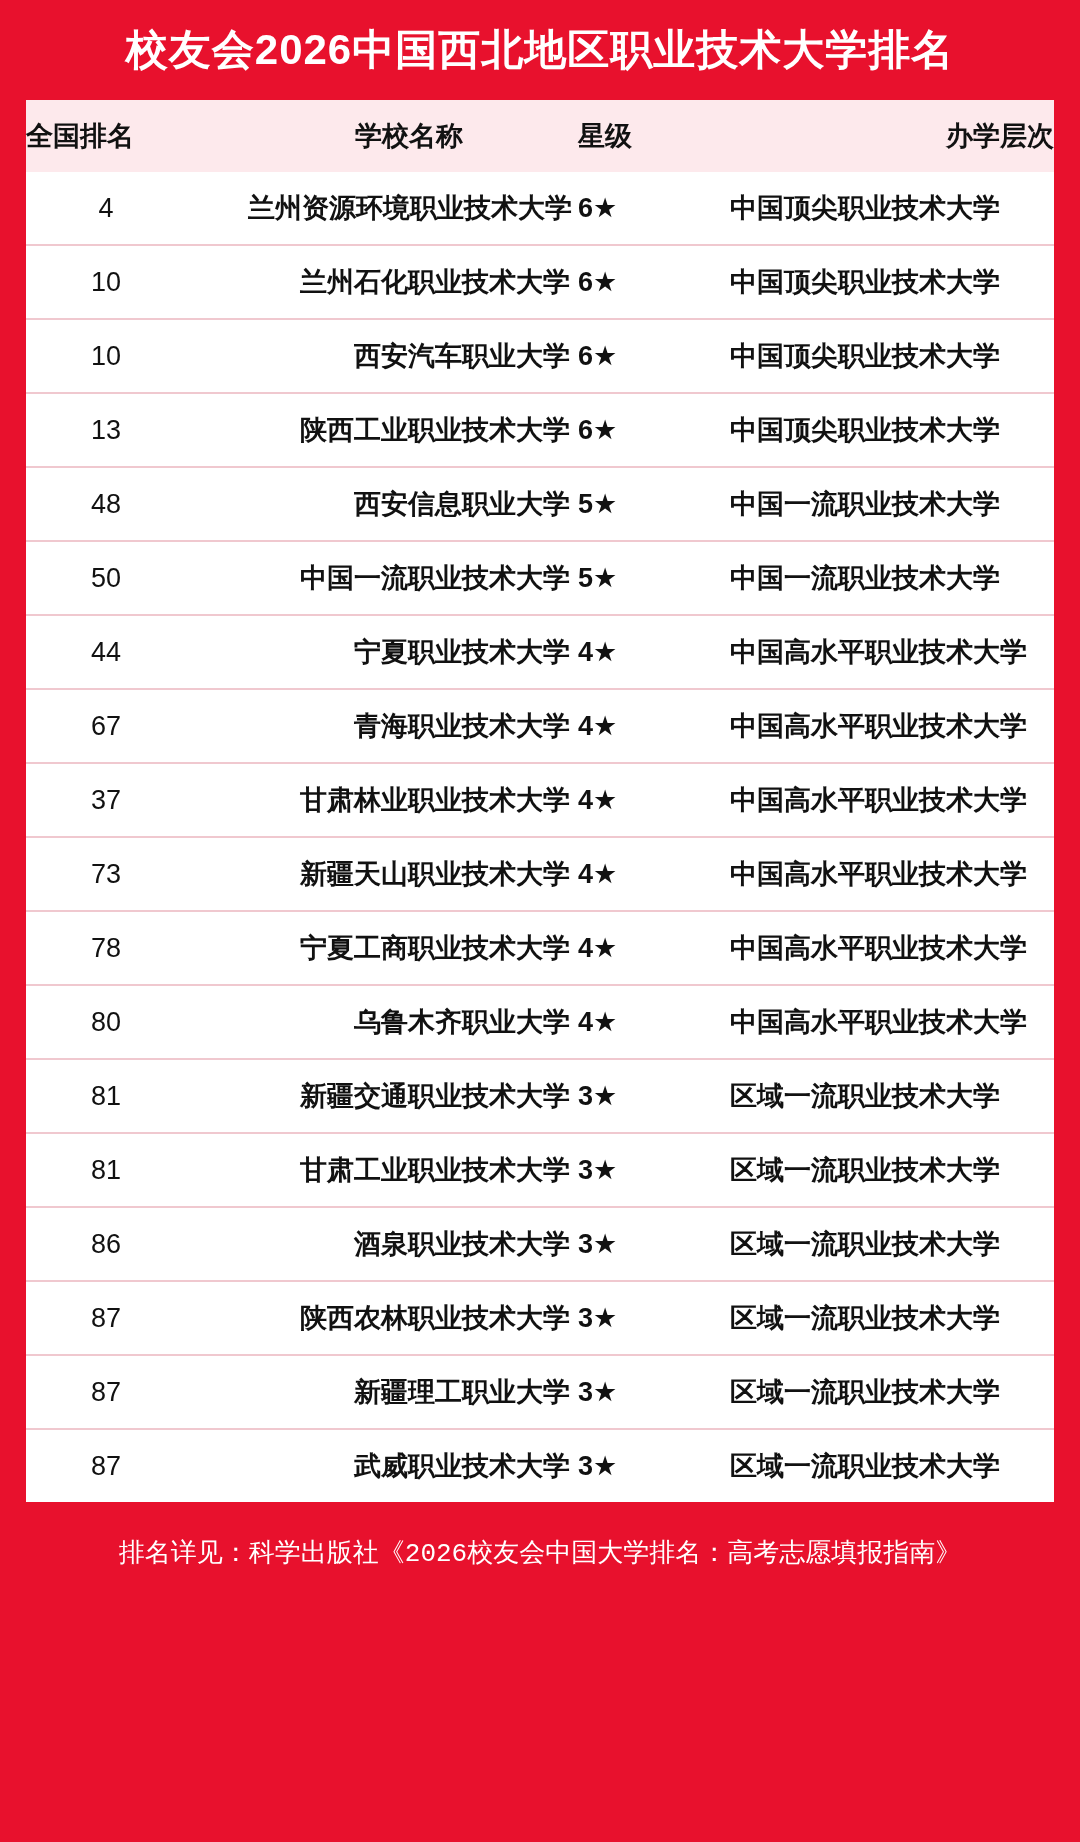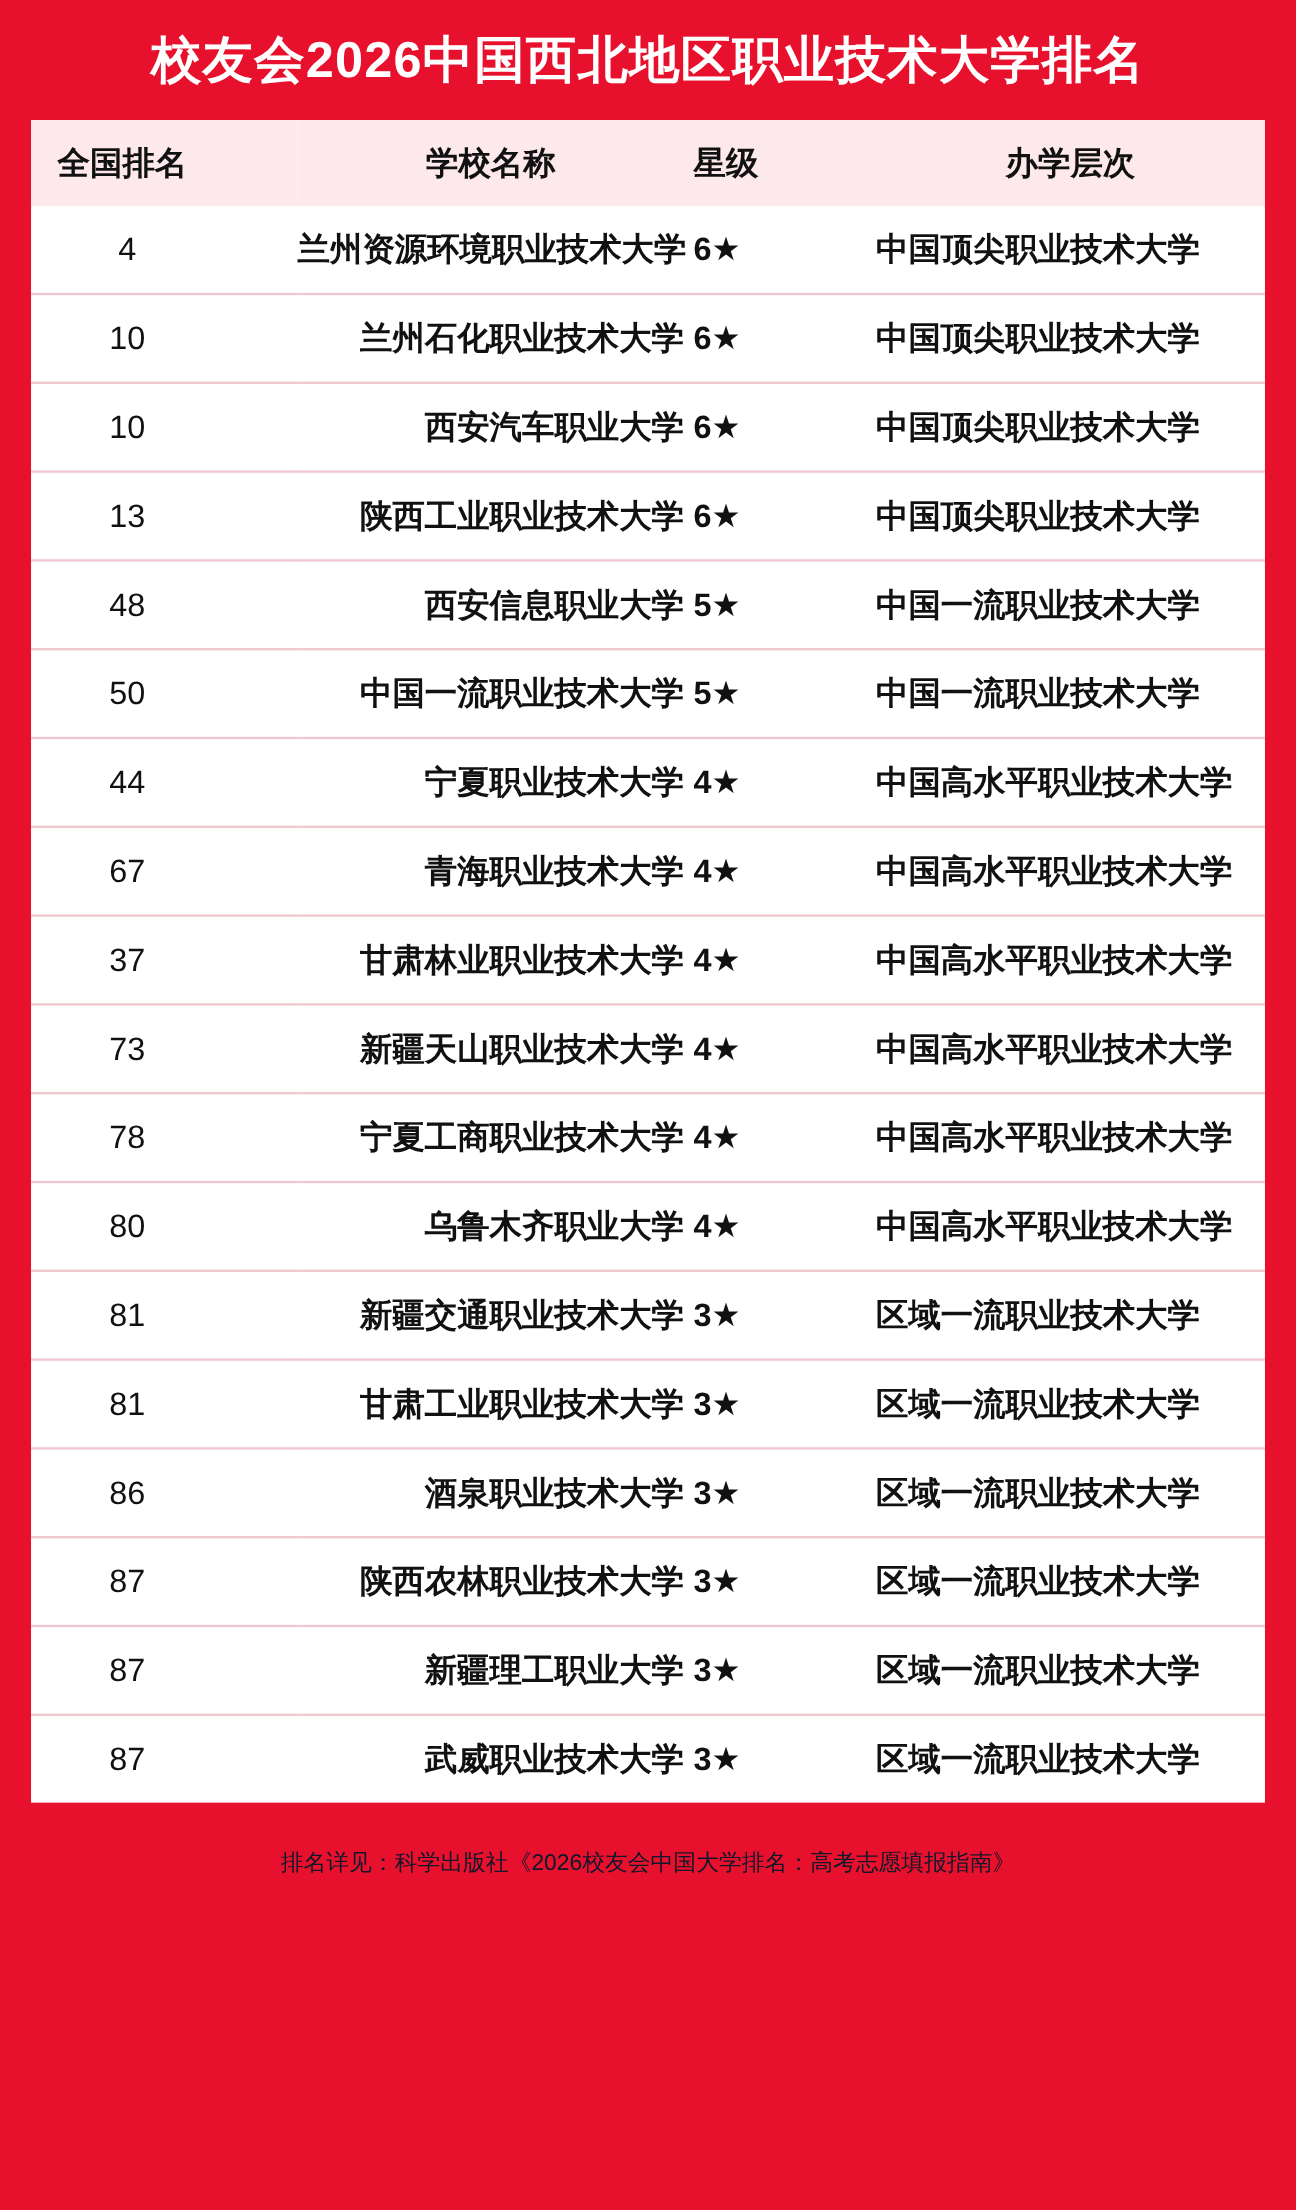--- a/index.html
+++ b/index.html
@@ -57,24 +57,24 @@
     background: #fde9ec;
     color: #111111;
     font-size: 27px;
     font-weight: bold;
     height: 72px;
     padding: 0;
     text-align: center;
     border: none;
     font-family: "Liberation Sans", "DejaVu Sans", sans-serif;
   }
-  thead th.h-rank { text-align: left; padding-left: 22px; }
+  thead th.h-rank { text-align: left; }
   thead th.h-name { text-align: center; }
   thead th.h-star { text-align: left; padding-left: 8px; }
-  thead th.h-level { text-align: center; padding-left: 20px; }
+  thead th.h-level { text-align: right; padding-left: 20px; }
 
   tbody td {
     height: 72px;
     font-size: 27px;
     color: #111111;
     border-bottom: 2px solid #f0c8cf;
     padding: 0;
     background: #ffffff;
     font-family: "Liberation Sans", "DejaVu Sans", sans-serif;
   }
@@ -103,24 +103,24 @@
     white-space: nowrap;
   }
   .footer {
     width: 100%;
     height: 100px;
     display: flex;
     align-items: center;
     justify-content: center;
   }
   .footer-text {
-    color: #0f172a;
-    font-size: 19px;
-    white-space: nowrap;
-    font-family: Liberation Sans, sans-serif;
+    color: #ffffff;
+    font-size: 26px;
+    white-space: nowrap;
+    font-family: Liberation Mono, monospace;
   }
 </style>
 </head>
 <body>
 
 <div class="page">
 
   <div class="title-bar">
     <div class="title-text">校友会2026中国西北地区职业技术大学排名</div>
   </div>

